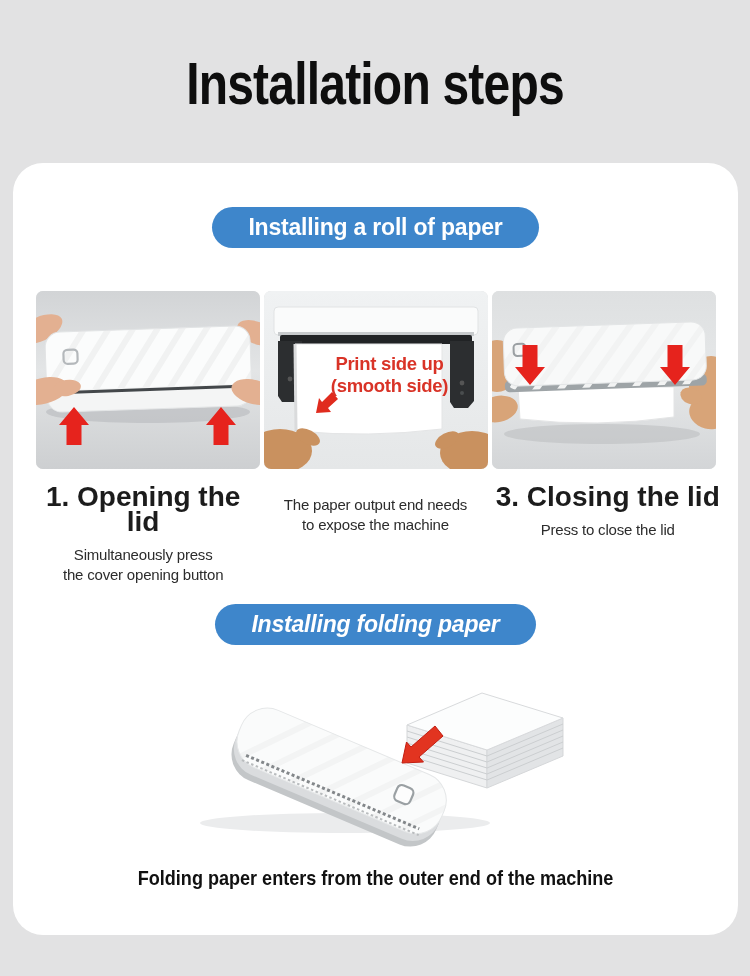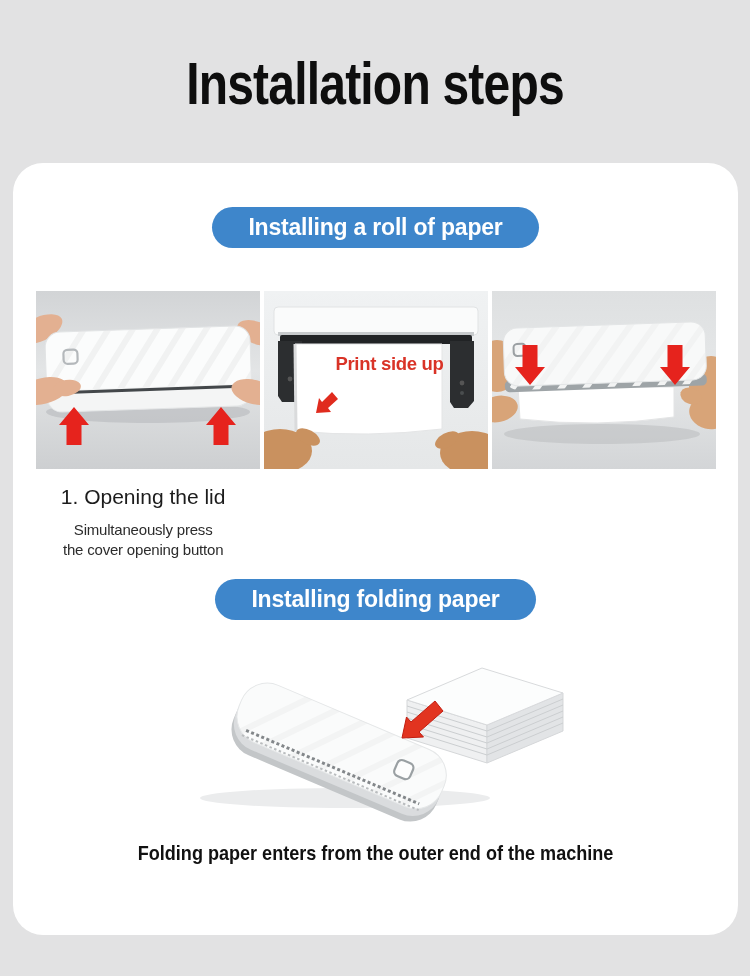--- a/index.html
+++ b/index.html
@@ -33,42 +33,42 @@
 
   .pill {
     background:#3e86cb; color:#ffffff;
     border-radius:22px;
     height:41px; padding:0 36px;
     display:flex; align-items:center; justify-content:center;
     font-size:23px; font-weight:700;
     letter-spacing:-0.2px;
     flex:0 0 auto;
   }
-  .pill.second { margin-top:19px; }
+  .pill.second { margin-top:19px;font-style:italic; }
 
   .photo-strip { display:flex; gap:4px; margin-top:43px; flex:0 0 auto; }
   .photo {
     width:224px; height:178px; margin:0;
-    border-radius:0; overflow:hidden;
+    border-radius:7px; overflow:hidden;
     position:relative; background:#dcdedf;
     flex:0 0 auto;
   }
   .photo svg { display:block; width:100%; height:100%; }
 
   .photo-overlay-text {
     position:absolute; top:62px; left:42px; width:168px;
     text-align:center;
     color:#d93327; font-weight:700; font-size:18.5px; line-height:22px;
     letter-spacing:-0.3px;
   }
   .photo-overlay-text span { display:block; }
 
   .captions { display:flex; width:697px; margin-top:15px; flex:0 0 auto; }
   .cap-col { width:232.3px; text-align:center; }
-  .cap-title { font-size:21px; font-weight:400; color:#1c1c1c; line-height:25px; }
+  .cap-title { font-size:28px; font-weight:700; color:#1c1c1c; line-height:25px; }
   .cap-desc  {
     margin-top:11px;
     font-size:15px; font-weight:400; color:#2c2c2c;
     line-height:20px; white-space:pre-line;
     letter-spacing:-0.2px;
     text-align:center;
   }
 
   .illustration { margin-top:13px; flex:0 0 auto; }
   .illustration svg { display:block; }
@@ -170,20 +170,21 @@
 
           <g fill="#c9915f">
             <ellipse cx="16" cy="160" rx="32" ry="22"></ellipse>
             <ellipse cx="44" cy="146" rx="13" ry="7" transform="rotate(28 44 146)"></ellipse>
             <ellipse cx="208" cy="162" rx="32" ry="22"></ellipse>
             <ellipse cx="183" cy="149" rx="13" ry="7" transform="rotate(-28 183 149)"></ellipse>
           </g>
         </svg>
         <div class="photo-overlay-text">
           <span>Print side up</span>
+          <span>(smooth side)</span>
         </div>
       </figure>
 
       <figure class="photo">
         <svg viewBox="0 0 224 178">
           <defs>
             <linearGradient id="p3bg" x1="0" y1="0" x2="0" y2="1">
               <stop offset="0" stop-color="#dee0e1"></stop>
               <stop offset="0.5" stop-color="#e6e8e9"></stop>
               <stop offset="1" stop-color="#d3d5d7"></stop>
@@ -227,20 +228,26 @@
 
     </div>
 
     <div class="captions">
       <div class="cap-col">
         <div class="cap-title">1. Opening the lid</div>
         <div class="cap-desc">Simultaneously press
 the cover opening button</div>
       </div>
       <div class="cap-col">
+        <div class="cap-desc">The paper output end needs
+to expose the machine</div>
+      </div>
+      <div class="cap-col">
+        <div class="cap-title">3. Closing the lid</div>
+        <div class="cap-desc">Press to close the lid</div>
       </div>
     </div>
 
     <div class="pill second">Installing folding paper</div>
 
     <div class="illustration">
       <svg width="697" height="200" viewBox="0 0 697 200">
         <defs>
           <clipPath id="ilc">
               <rect x="-110" y="-30" width="220" height="62" rx="28"></rect>

